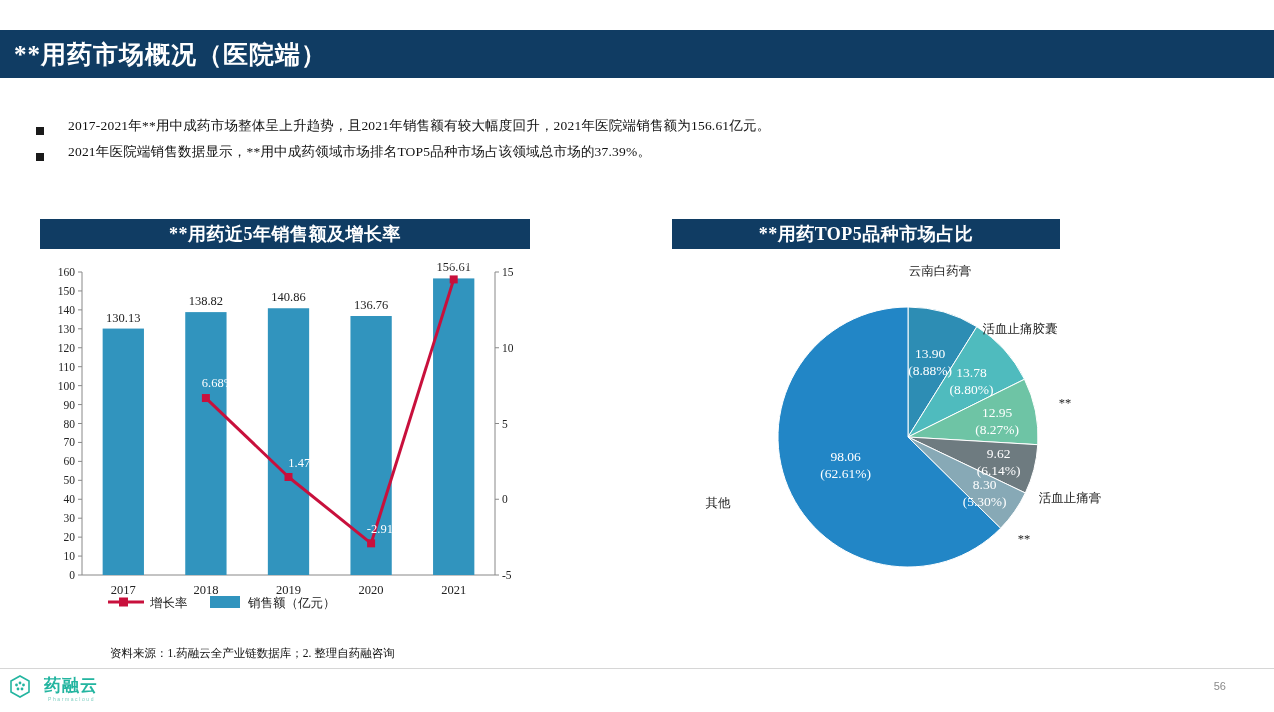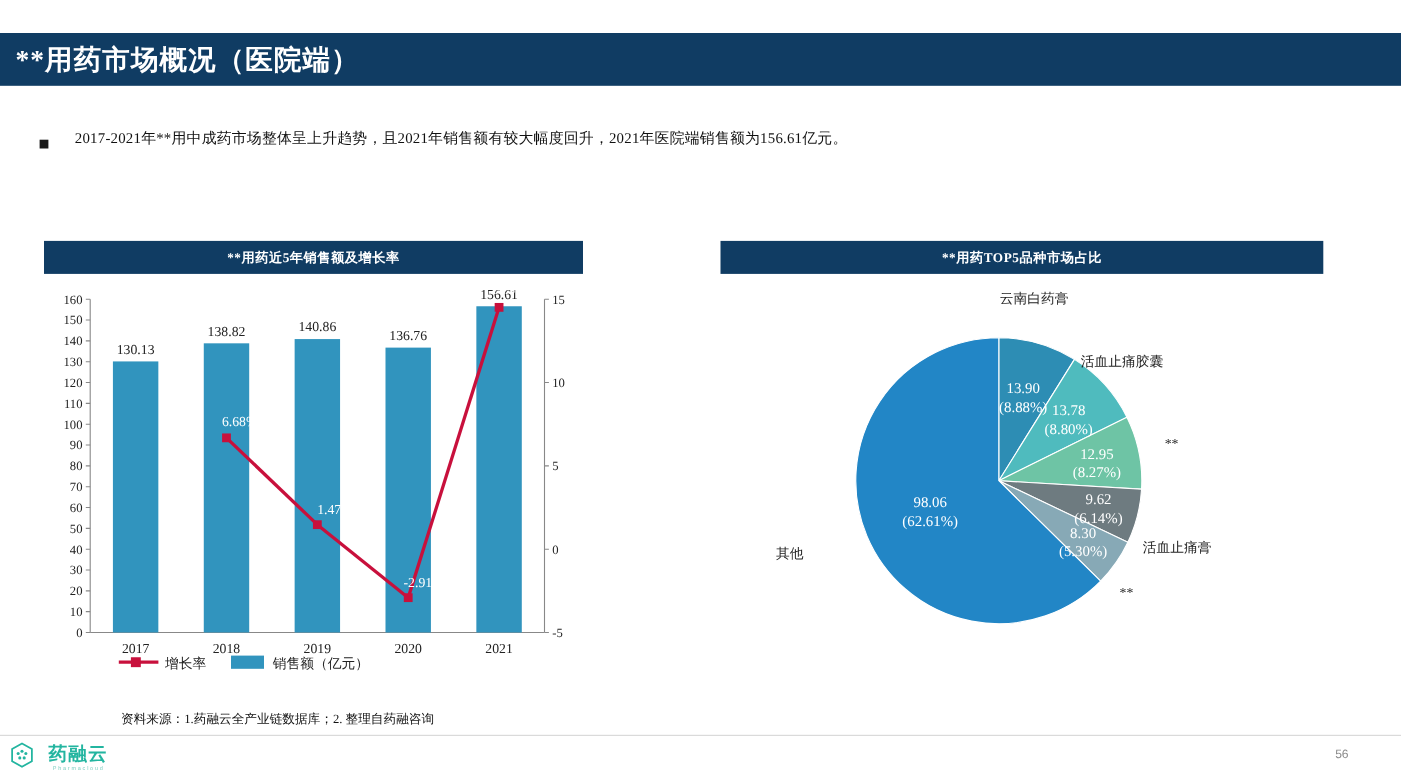--- a/index.html
+++ b/index.html
@@ -36,25 +36,25 @@
     letter-spacing:0.2px;
     font-family:"Liberation Serif","DejaVu Serif",serif;
   }
 
   
   .panel-head{
     position:absolute;height:30px;background:#103C63;
     display:flex;align-items:center;justify-content:center;
   }
   .panel-head span{
-    color:#fff;font-size:12px;font-weight:700;letter-spacing:.5px;
+    color:#fff;font-size:18px;font-weight:700;letter-spacing:.5px;
     font-family:"Liberation Serif","DejaVu Serif",serif;
   }
   #head-left{left:40px;top:219px;width:490px;}
-  #head-right{left:655px;top:219px;width:548px;}
+  #head-right{left:672px;top:219px;width:388px;}
 
   
   .barchart{position:absolute;left:40px;top:262px;width:500px;height:360px;}
   .bc-svg{position:absolute;left:0;top:0;}
 
   
   .piechart{position:absolute;left:650px;top:255px;width:500px;height:370px;}
 
   
   .footer-line{
@@ -89,20 +89,24 @@
 
 <div class="slide">
 
   <div class="title-bar"></div>
   <div class="title-text">**用药市场概况（医院端）</div>
 
   <div class="bullets">
     <div class="bullet-row">
       <div class="bullet-mark"></div>
       <div class="bullet-text">2017-2021年**用中成药市场整体呈上升趋势，且2021年销售额有较大幅度回升，2021年医院端销售额为156.61亿元。</div>
+    </div>
+    <div class="bullet-row">
+      <div class="bullet-mark"></div>
+      <div class="bullet-text">2021年医院端销售数据显示，**用中成药领域市场排名TOP5品种市场占该领域总市场的37.39%。</div>
     </div>
   </div>
 
   <div class="panel-head" id="head-left">
     <span>**用药近5年销售额及增长率</span>
   </div>
   <div class="panel-head" id="head-right">
     <span>**用药TOP5品种市场占比</span>
   </div>
 

